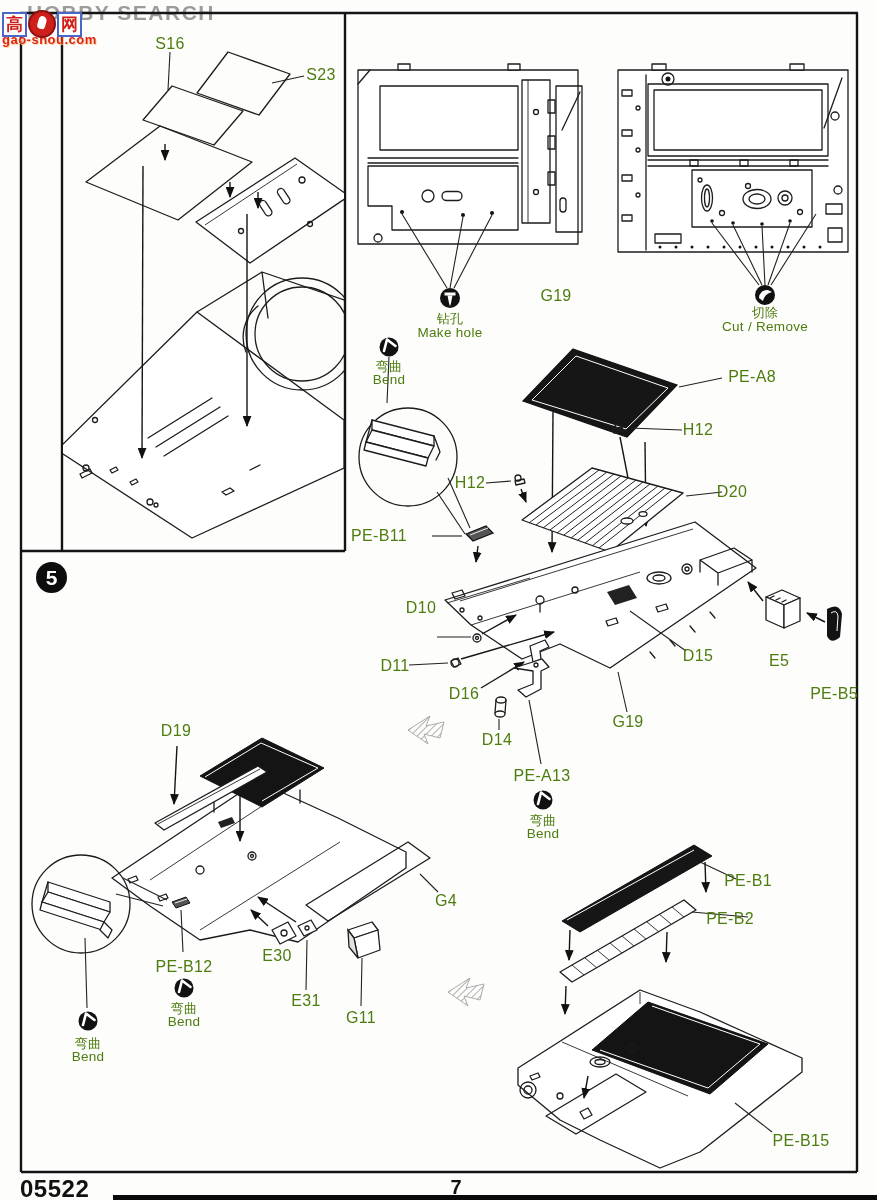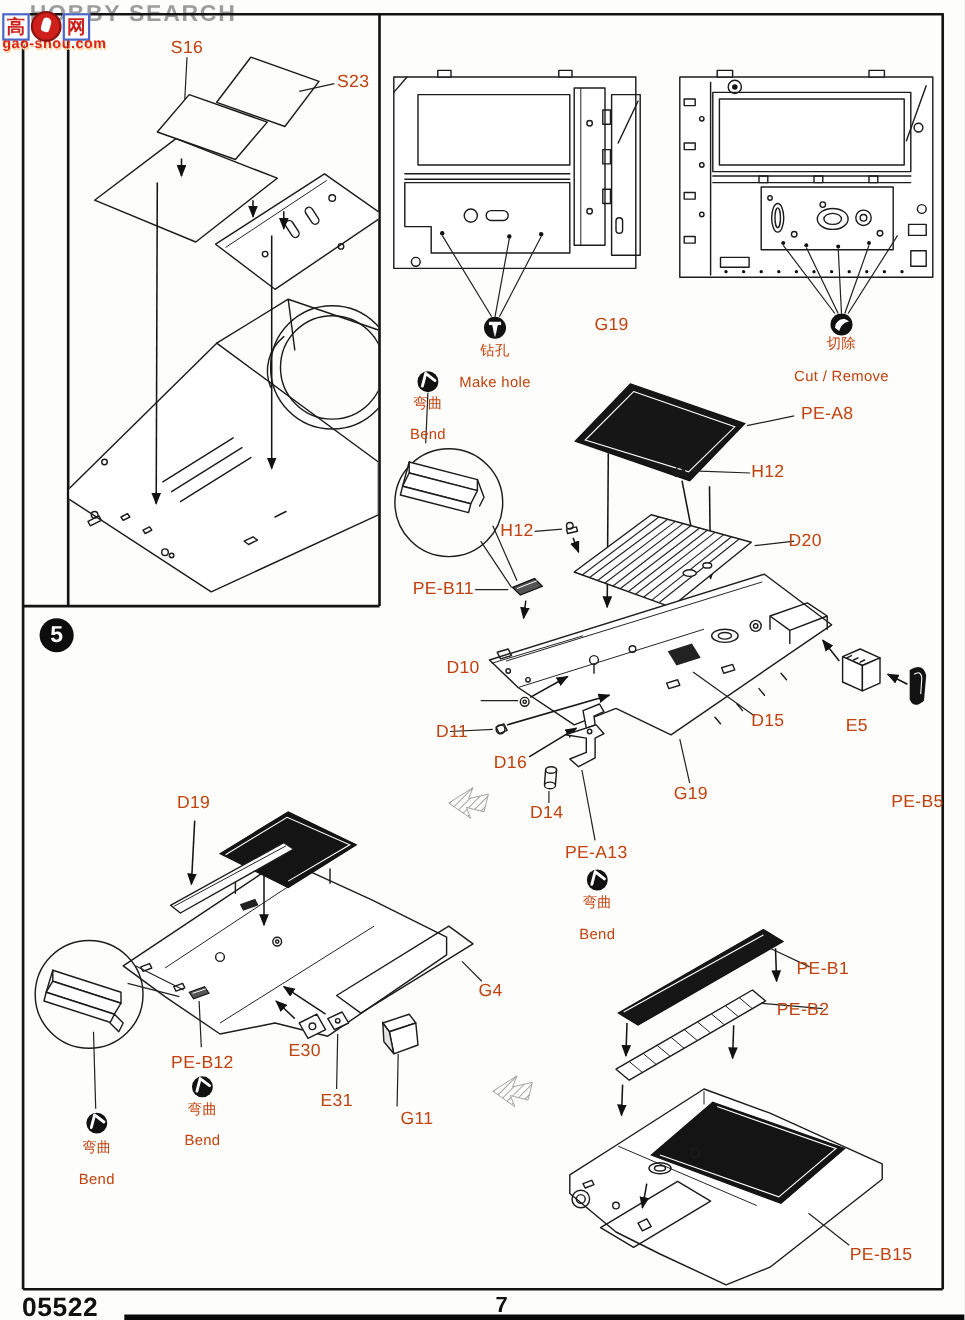--- a/index.html
+++ b/index.html
@@ -9,23 +9,23 @@
   
   .s  {stroke:#1c1c1c;stroke-width:1.3;fill:none;stroke-linejoin:round;stroke-linecap:round;}
   .sw {stroke:#1c1c1c;stroke-width:1.3;fill:#ffffff;stroke-linejoin:round;stroke-linecap:round;}
   .ld {stroke:#222;stroke-width:1.1;fill:none;}
   .ar {stroke:#151515;stroke-width:1.4;fill:none;marker-end:url(#ah);}
   .thin{stroke:#222;stroke-width:0.9;fill:none;}
   .bdr{stroke:#141414;stroke-width:2.4;fill:none;}
   .grille{stroke:#222;stroke-width:1;}
   
   .plabel{position:absolute;transform:translate(-50%,-50%);font-size:16px;line-height:1;
-          white-space:nowrap;letter-spacing:.3px;color:#c2410c;z-index:6;}
+          white-space:nowrap;letter-spacing:.3px;color:#4d7c0f;z-index:6;}
   .cn{font-size:13px;}
-  .en{font-size:13.5px;margin-top:15px;}
+  .en{font-size:13.5px;}
   .wm-text{position:absolute;left:27px;top:1px;font-weight:bold;font-size:21px;color:#9c9c9c;
            letter-spacing:1.5px;z-index:1;}
   .wm-logo{position:absolute;left:2px;top:10px;z-index:7;line-height:0;}
   .wm-logo-row{display:flex;align-items:center;gap:1px;}
   .wm-char{display:inline-block;width:21px;height:21px;line-height:21px;text-align:center;
            color:#cf1f1a;font-weight:bold;font-size:17px;border:2px solid #4a66c8;background:#fff;}
   .wm-thumb{display:inline-block;width:24px;height:24px;border-radius:50%;background:#cf1f1a;
             border:2px solid #8c1212;position:relative;}
   .wm-thumb::after{content:"";position:absolute;left:8px;top:4px;width:8px;height:13px;
             background:#fff;border-radius:4px 5px 3px 4px;transform:rotate(16deg);}
@@ -424,45 +424,45 @@
 
   <div class="plabel" style="left:170px;top:44px">S16</div>
   <div class="plabel" style="left:321px;top:75px">S23</div>
   <div class="plabel" style="left:556px;top:296px">G19</div>
   <div class="plabel cn" style="left:450px;top:318px">钻孔</div>
   <div class="plabel en" style="left:450px;top:333px">Make hole</div>
   <div class="plabel cn" style="left:765px;top:312px">切除</div>
   <div class="plabel en" style="left:765px;top:327px">Cut / Remove</div>
   <div class="plabel cn" style="left:389px;top:366px">弯曲</div>
   <div class="plabel en" style="left:389px;top:380px">Bend</div>
-  <div class="plabel" style="left:403px;top:536px">PE-B11</div>
+  <div class="plabel" style="left:379px;top:536px">PE-B11</div>
   <div class="plabel" style="left:752px;top:377px">PE-A8</div>
   <div class="plabel" style="left:470px;top:483px">H12</div>
   <div class="plabel" style="left:698px;top:430px">H12</div>
   <div class="plabel" style="left:732px;top:492px">D20</div>
   <div class="plabel" style="left:421px;top:608px">D10</div>
-  <div class="plabel" style="left:411px;top:666px">D11</div>
+  <div class="plabel" style="left:395px;top:666px">D11</div>
   <div class="plabel" style="left:464px;top:694px">D16</div>
   <div class="plabel" style="left:497px;top:740px">D14</div>
   <div class="plabel" style="left:542px;top:776px">PE-A13</div>
   <div class="plabel cn" style="left:543px;top:820px">弯曲</div>
   <div class="plabel en" style="left:543px;top:834px">Bend</div>
   <div class="plabel" style="left:628px;top:722px">G19</div>
   <div class="plabel" style="left:698px;top:656px">D15</div>
   <div class="plabel" style="left:779px;top:661px">E5</div>
-  <div class="plabel" style="left:834px;top:730px">PE-B5</div>
+  <div class="plabel" style="left:834px;top:694px">PE-B5</div>
   <div class="plabel" style="left:176px;top:731px">D19</div>
   <div class="plabel" style="left:184px;top:967px">PE-B12</div>
   <div class="plabel cn" style="left:184px;top:1008px">弯曲</div>
   <div class="plabel en" style="left:184px;top:1022px">Bend</div>
   <div class="plabel cn" style="left:88px;top:1043px">弯曲</div>
   <div class="plabel en" style="left:88px;top:1057px">Bend</div>
   <div class="plabel" style="left:277px;top:956px">E30</div>
   <div class="plabel" style="left:306px;top:1001px">E31</div>
-  <div class="plabel" style="left:379px;top:1018px">G11</div>
+  <div class="plabel" style="left:361px;top:1018px">G11</div>
   <div class="plabel" style="left:446px;top:901px">G4</div>
   <div class="plabel" style="left:748px;top:881px">PE-B1</div>
   <div class="plabel" style="left:730px;top:919px">PE-B2</div>
   <div class="plabel" style="left:801px;top:1141px">PE-B15</div>
 
   <div class="kitnum">05522</div>
   <div class="pagenum">7</div>
   <div class="bottom-bar"></div>
 </div>
 

